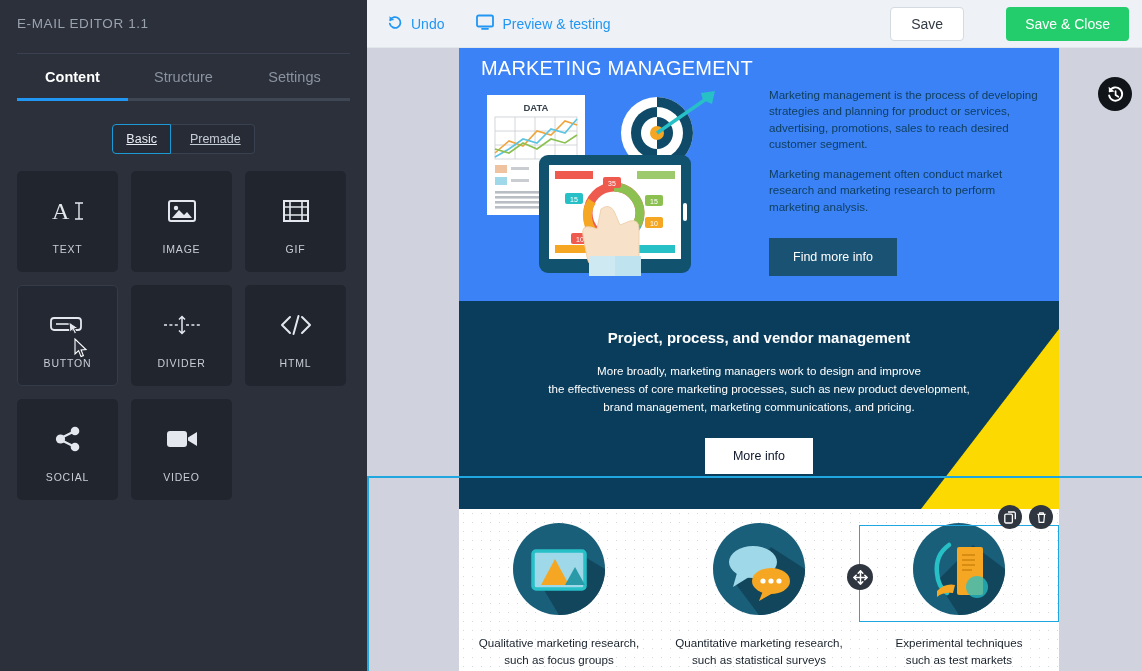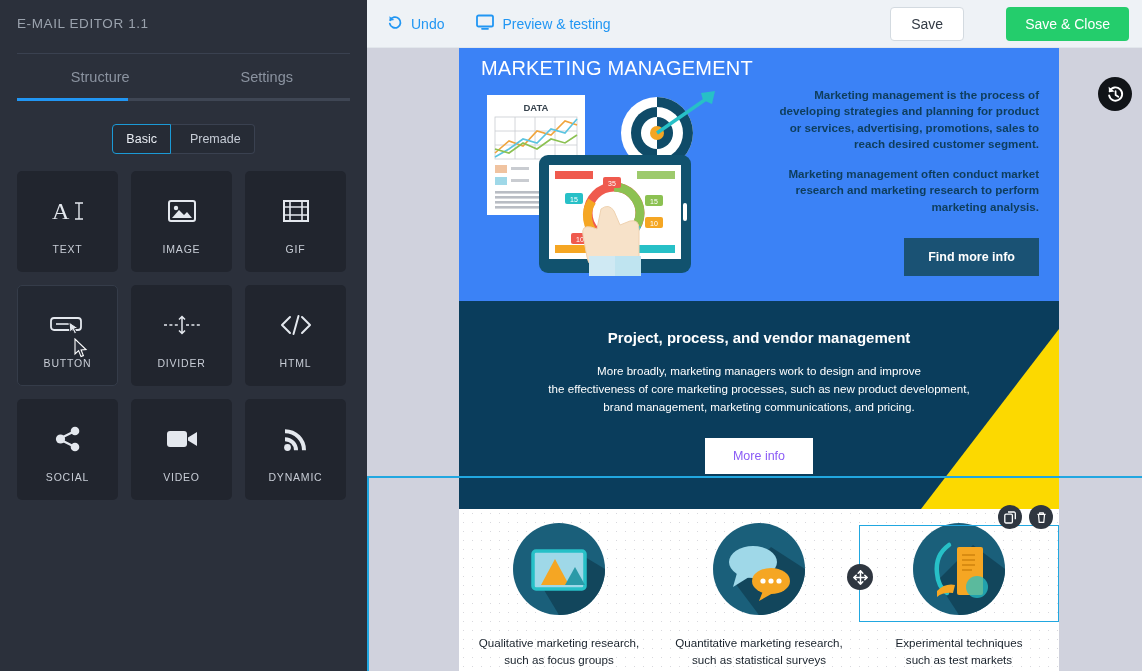--- a/index.html
+++ b/index.html
@@ -49,20 +49,21 @@
   .mode-toggle {
     display: flex; justify-content: center; margin-top: 23px;
   }
   .mode-toggle .seg-btn {
     font-size: 12.5px;
     padding: 7px 13px 7px;
     background: #262b35;
     color: #c6ccd6;
     border: 1px solid #3a4150;
     cursor: pointer;
+    text-decoration: underline;
   }
   .mode-toggle .seg-btn:first-child {
     border-radius: 4px 0 0 4px;
     border: 1px solid #1b9ad6;
     color: #e9edf3;
     z-index: 2;
   }
   .mode-toggle .seg-btn:last-child {
     border-radius: 0 4px 4px 0;
     border-left: none;
@@ -145,22 +146,21 @@
     display: flex;
   }
   .hero-left { width: 300px; position: relative; }
   .hero-title {
     color: #ffffff; font-size: 20px;
     letter-spacing: .2px; padding-left: 22px;
     font-weight: 500;
   }
   .hero-right {
     width: 300px; padding: 30px 20px 0 10px;
-    text-align: right;
-    font-weight: bold;
+    text-align: left;
   }
   .hero-right p {
     color: #0e3d5c; font-size: 11.6px; line-height: 1.42;
     margin-bottom: 13px;
   }
   .hero-cta {
     display: inline-block;
     background: #1a5274; color: #fff;
     font-size: 12.5px; padding: 12px 24px;
     margin-top: 10px; cursor: pointer;
@@ -181,21 +181,21 @@
   }
   .navy h3 {
     color: #ffffff; font-size: 15px; font-weight: bold;
     position: relative; z-index: 2; margin-bottom: 16px;
   }
   .navy p {
     color: #ffffff; font-size: 11.6px; line-height: 1.55;
     position: relative; z-index: 2; margin-top: 16px;
   }
   .navy-cta {
-    display: inline-block; background: #ffffff; color: #8b5cf6;
+    display: inline-block; background: #ffffff; color: #0f172a;
     font-size: 12.5px; padding: 11px 28px; margin-top: 22px;
     position: relative; z-index: 2; cursor: pointer;
   }
 
   
   .cols {
     background: #ffffff;
     background-image: radial-gradient(#d8d8dd 0.9px, transparent 0.9px);
     background-size: 9px 9px;
     display: flex; padding: 12px 0 22px;
@@ -256,20 +256,21 @@
 </head>
 <body>
 
 <div id="app">
 
   <aside id="sidebar">
     <div class="app-title">E-MAIL EDITOR 1.1</div>
 
     <div class="tabs-wrap">
       <div class="tabs">
+        <div class="tab active">Content</div>
         <div class="tab">Structure</div>
         <div class="tab">Settings</div>
       </div>
       <div class="tabs-underline">
         <div class="seg"></div>
       </div>
     </div>
 
     <div class="mode-toggle">
       <div class="seg-btn">Basic</div>
@@ -360,30 +361,20 @@
       <div class="block-card">
         <div class="bi">
           <svg width="32" height="20" viewBox="0 0 32 20">
               <rect x="1" y="2" width="20" height="16" rx="3" fill="#e4e8ee"></rect>
               <path d="M22 8.5 L31 3 L31 17 L22 11.5 Z" fill="#e4e8ee"></path>
             </svg>
         </div>
         <div class="bl">VIDEO</div>
       </div>
 
-      <div class="block-card">
-        <div class="bi">
-          <svg width="26" height="26" viewBox="0 0 26 26">
-              <circle cx="4.5" cy="21.5" r="3.4" fill="#e4e8ee"></circle>
-              <path d="M2 13.2 a11 11 0 0 1 11 11" stroke="#e4e8ee" stroke-width="4" fill="none"></path>
-              <path d="M2 5.2 a19 19 0 0 1 19 19" stroke="#e4e8ee" stroke-width="4" fill="none"></path>
-            </svg>
-        </div>
-        <div class="bl">DYNAMIC</div>
-      </div>
 
     </div>
   </aside>
 
   <section id="main">
 
     <div id="topbar">
       <div class="tb-action">
         <span>
           <svg width="16" height="16" viewBox="0 0 16 16">

